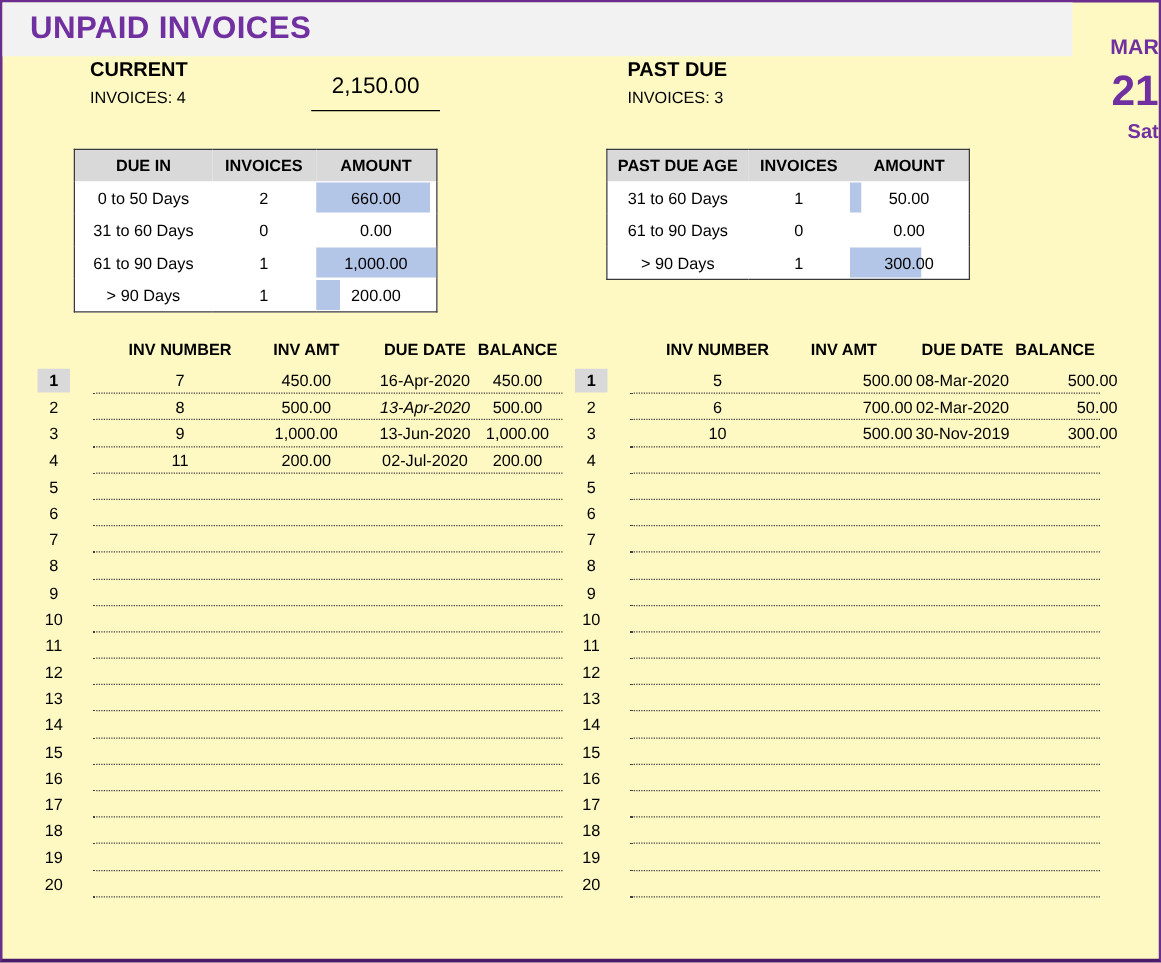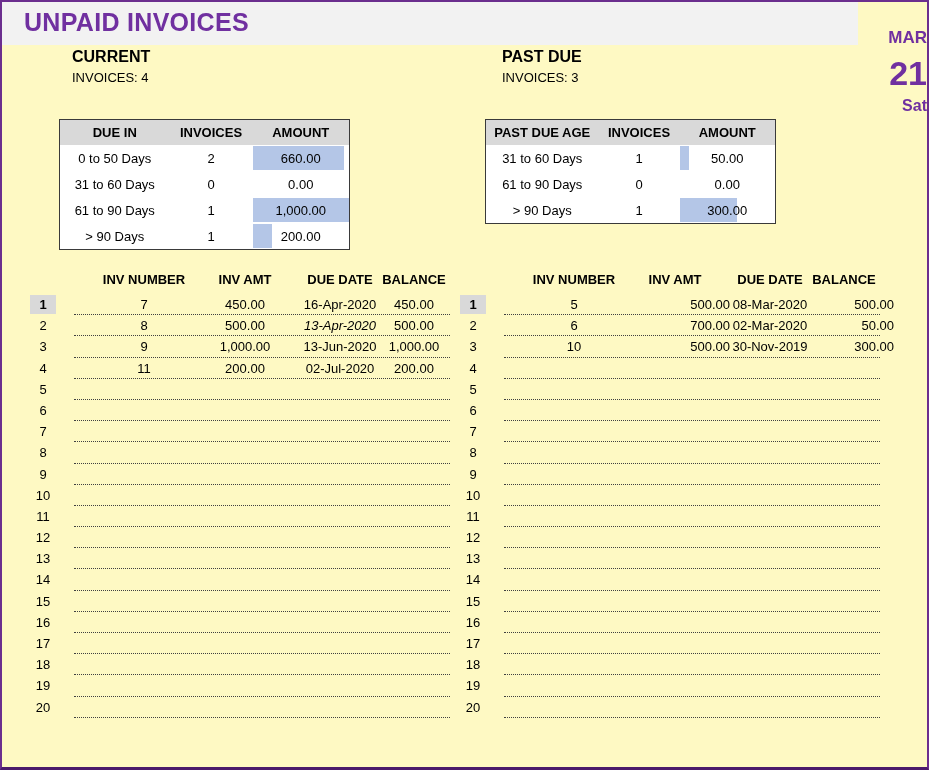--- a/index.html
+++ b/index.html
@@ -182,20 +182,21 @@
   <div class="date-block">
     <div class="date-month">MAR</div>
     <div class="date-day">21</div>
     <div class="date-dow">Sat</div>
   </div>
 
   <div class="sec" style="left:70px; top:46px;">
     <div class="sec-title">CURRENT</div>
     <div class="sec-sub">INVOICES: 4</div>
   </div>
+  <div class="sec-amount" style="left:247px; top:56px; width:103px;">2,150.00</div>
 
   <table class="agetable" style="left:57px; top:117px; width:290px;">
     <colgroup>
         <col style="width:110px">
         <col style="width:83px">
         <col style="width:97px">
       </colgroup>
     <thead>
       <tr>
         <th>DUE IN</th>

